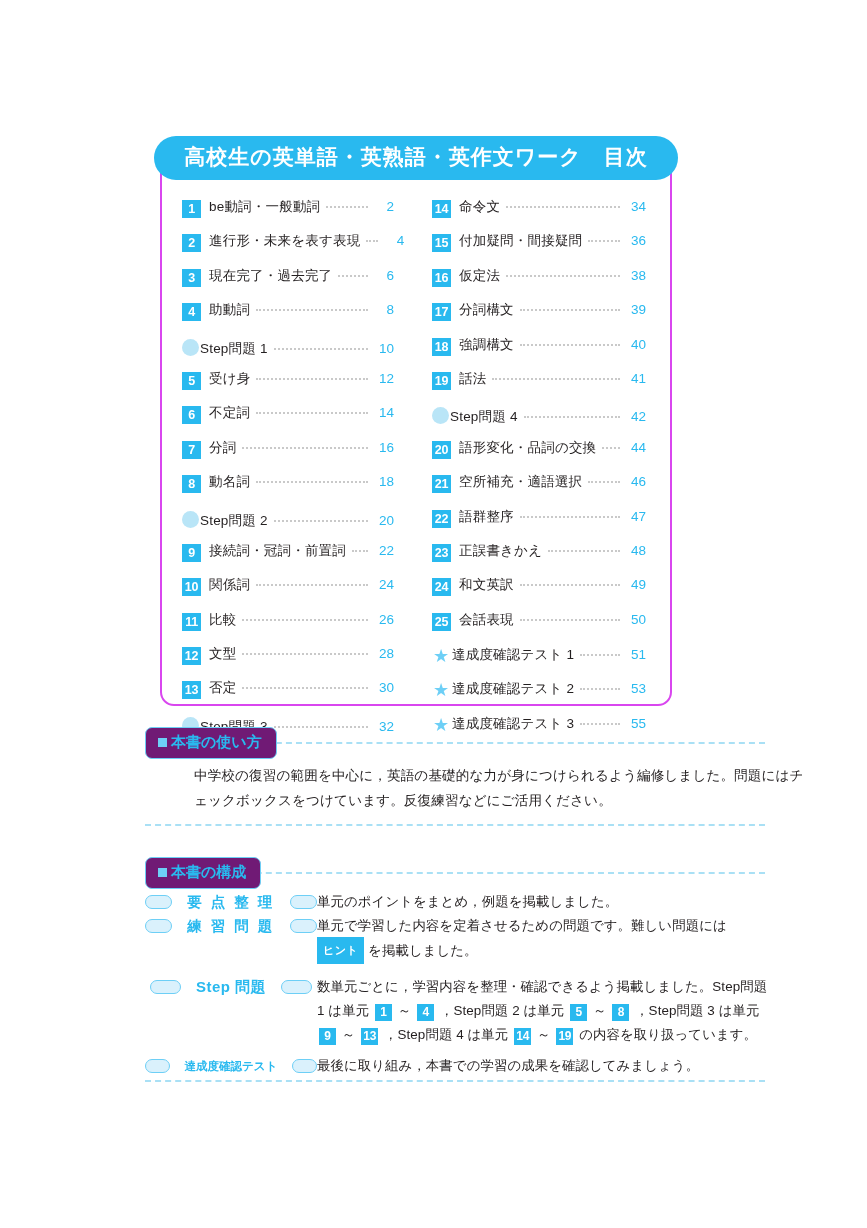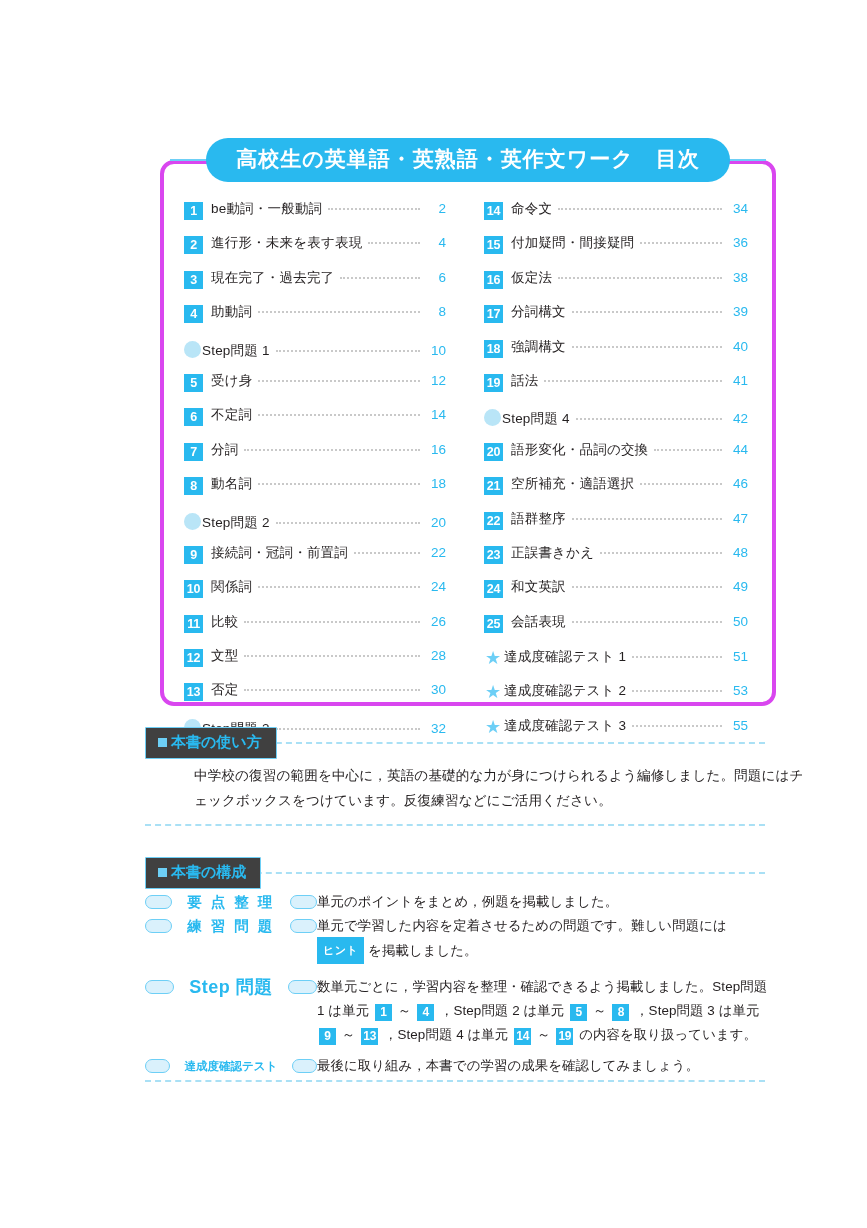--- a/index.html
+++ b/index.html
@@ -14,24 +14,24 @@
     font-family: "Liberation Sans", "DejaVu Sans", sans-serif;
     color: #231f20;
     overflow: hidden;
   }
 
   
   #toc-box {
     position: absolute;
     left: 160px;
     top: 160px;
-    width: 616px;
+    width: 512px;
     height: 546px;
     box-sizing: border-box;
-    border: 4px solid #d946ef;
+    border: 2px solid #d946ef;
     border-radius: 14px;
     background: #ffffff;
   }
   #toc-title-wrap {
     position: absolute;
     left: 0;
     top: -26px;
     width: 100%;
     height: 44px;
     display: flex;
@@ -142,22 +142,22 @@
     position: absolute;
     left: 145px;
     width: 620px;
     height: 30px;
   }
   .section-chip {
     position: absolute;
     left: 0; top: 0;
     box-sizing: border-box;
     border: 1.6px solid #6dcff6;
-    background: #404040;
-    border-radius: 1px;
+    background: #701a75;
+    border-radius: 7px;
     color: #29b9ef;
     font-size: 15px;
     font-weight: bold;
     padding: 5px 14px 6px 12px;
     white-space: nowrap;
     z-index: 2;
   }
   .chip-square {
     display: inline-block;
     width: 9px;
@@ -222,21 +222,21 @@
     border-radius: 7px;
   }
   .tag-text {
     color: #29b9ef;
     font-weight: bold;
     font-size: 14.5px;
     letter-spacing: 2.5px;
     white-space: nowrap;
   }
   .tag-text.small { font-size: 11.5px; letter-spacing: 0px; }
-  .tag-text.step { letter-spacing: 0.5px; font-size: 18px; }
+  .tag-text.step { letter-spacing: 0.5px; font-size: 15px; }
   .struct-desc {
     flex: 1 1 auto;
     color: #231f20;
     letter-spacing: 0.1px;
   }
   .hint-badge {
     display: inline-block;
     background: #29b9ef;
     color: #ffffff;
     font-size: 11px;

